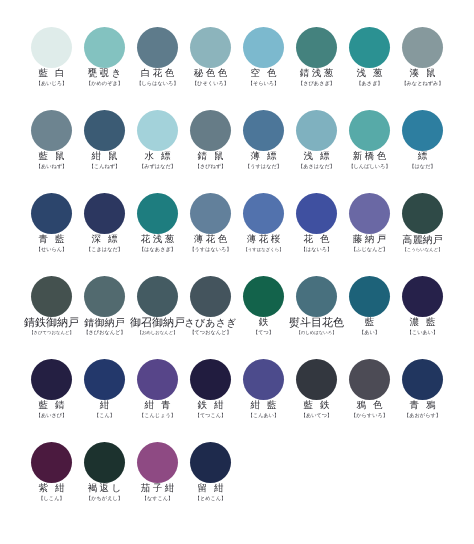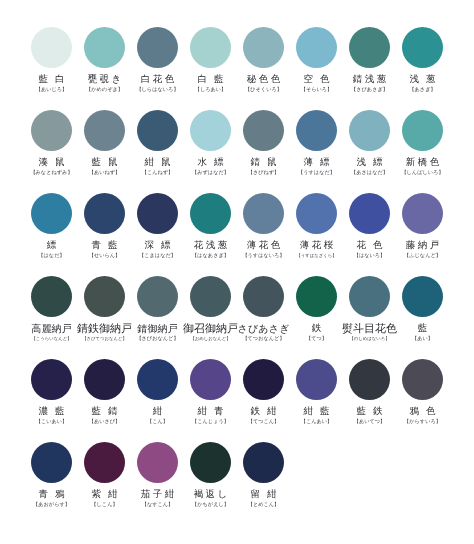--- a/index.html
+++ b/index.html
@@ -47,21 +47,20 @@
 
   .swatch-dot {
     width: 41px;
     height: 41px;
     border-radius: 50%;
     flex: 0 0 auto;
     margin-top: 1px;
   }
 
   .swatch-name {
-    margin-top: 6px;
     font-size: 9.5px;
     line-height: 11px;
     color: #2a2a30;
     letter-spacing: 2.4px;
     text-indent: 2.4px;
     white-space: nowrap;
     text-align: center;
     font-family: "Liberation Serif", "DejaVu Serif", serif;
   }
 
@@ -106,25 +105,20 @@
         <div class="swatch-dot" style="background-color: rgb(131, 194, 192);"></div>
         <div class="swatch-name">甕覗き</div>
         <div class="swatch-reading">【かめのぞき】</div>
       </div>
       <div class="swatch-cell">
         <div class="swatch-dot" style="background-color: rgb(94, 123, 139);"></div>
         <div class="swatch-name">白花色</div>
         <div class="swatch-reading">【しらはないろ】</div>
       </div>
       <div class="swatch-cell">
-        <div class="swatch-dot" style="background-color: rgb(165, 209, 206);"></div>
-        <div class="swatch-name">白 藍</div>
-        <div class="swatch-reading">【しろあい】</div>
-      </div>
-      <div class="swatch-cell">
         <div class="swatch-dot" style="background-color: rgb(140, 180, 188);"></div>
         <div class="swatch-name">秘色色</div>
         <div class="swatch-reading">【ひそくいろ】</div>
       </div>
       <div class="swatch-cell">
         <div class="swatch-dot" style="background-color: rgb(124, 185, 206);"></div>
         <div class="swatch-name">空 色</div>
         <div class="swatch-reading">【そらいろ】</div>
       </div>
       <div class="swatch-cell">
@@ -301,28 +295,28 @@
         <div class="swatch-dot" style="background-color: rgb(33, 54, 95);"></div>
         <div class="swatch-name">青 鴉</div>
         <div class="swatch-reading">【あおがらす】</div>
       </div>
       <div class="swatch-cell">
         <div class="swatch-dot" style="background-color: rgb(75, 26, 63);"></div>
         <div class="swatch-name">紫 紺</div>
         <div class="swatch-reading">【しこん】</div>
       </div>
       <div class="swatch-cell">
+        <div class="swatch-dot" style="background-color: rgb(28, 50, 46);"></div>
+        <div class="swatch-name">褐返し</div>
+        <div class="swatch-reading">【かちがえし】</div>
+      </div>
+      <div class="swatch-cell">
         <div class="swatch-dot" style="background-color: rgb(142, 74, 131);"></div>
         <div class="swatch-name">茄子紺</div>
         <div class="swatch-reading">【なすこん】</div>
       </div>
       <div class="swatch-cell">
-        <div class="swatch-dot" style="background-color: rgb(28, 50, 46);"></div>
-        <div class="swatch-name">褐返し</div>
-        <div class="swatch-reading">【かちがえし】</div>
-      </div>
-      <div class="swatch-cell">
         <div class="swatch-dot" style="background-color: rgb(30, 42, 76);"></div>
         <div class="swatch-name">留 紺</div>
         <div class="swatch-reading">【とめこん】</div>
       </div>
     </div>
 </div>
 
 </body></html>

